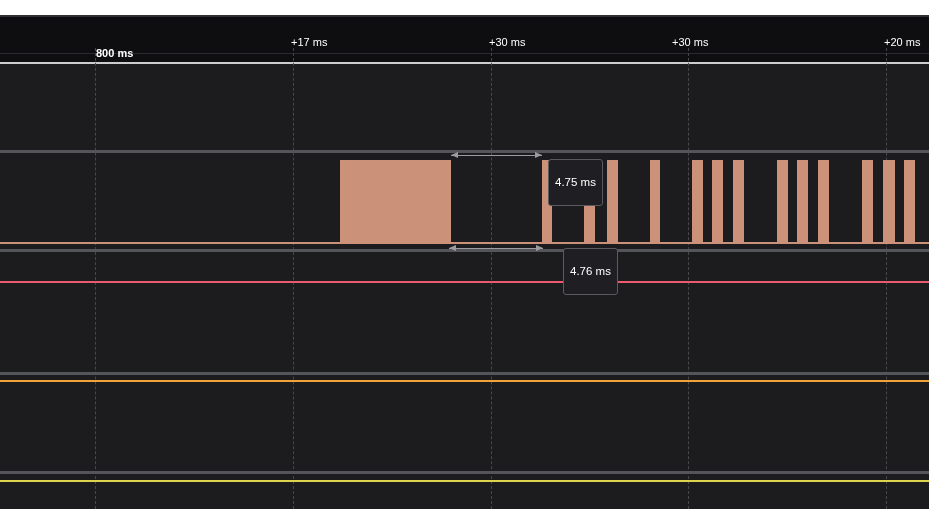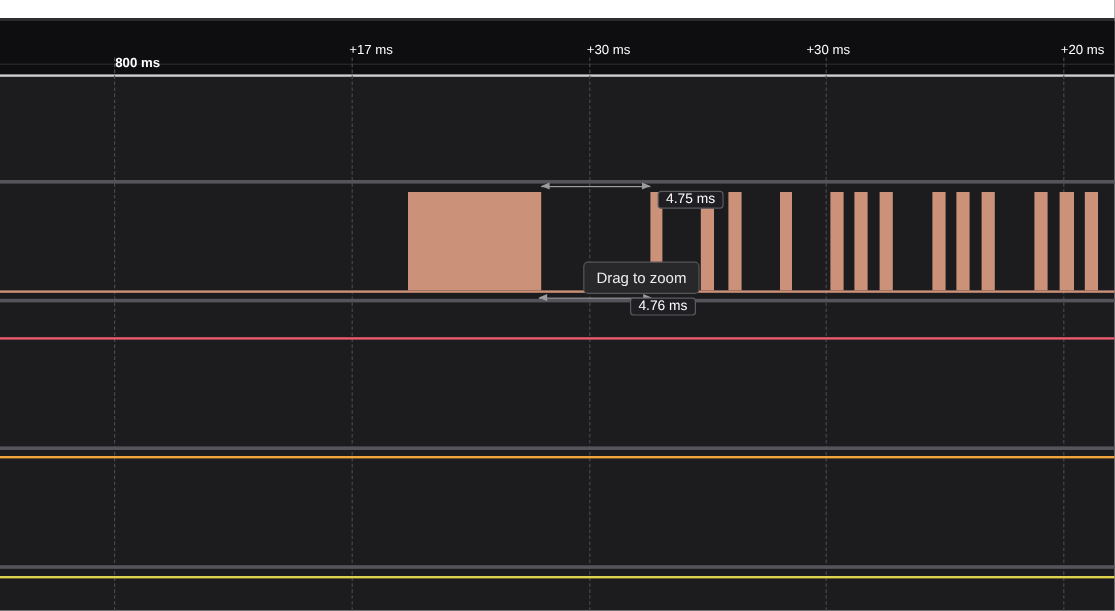--- a/index.html
+++ b/index.html
@@ -47,21 +47,21 @@
     border-top:3px solid transparent;border-bottom:3px solid transparent;
     border-right:7px solid #9c9c9f;
   }
   .measure-line::after{
     content:"";position:absolute;right:0;top:-3px;width:0;height:0;
     border-top:3px solid transparent;border-bottom:3px solid transparent;
     border-left:7px solid #9c9c9f;
   }
   .measure-label{
     position:absolute;background:#1f1f23;border:1px solid #5a5a5f;border-radius:3px;
-    color:#ffffff;font-size:11.5px;line-height:13px;padding:0 6px;white-space:nowrap;
+    color:#ffffff;font-size:11.5px;line-height:13px;padding:16px 6px;white-space:nowrap;
   }
   .tooltip{
     position:absolute;left:486px;top:218px;width:97px;height:27px;box-sizing:border-box;
     background:#28282b;border:1px solid #55555a;border-radius:4px;
     color:#ededed;font-size:12.5px;display:flex;align-items:center;justify-content:center;
     white-space:nowrap;
   }
 </style>
 </head>
 <body>
@@ -98,20 +98,19 @@
     <div class="activity-mark" style="left: 733px; width: 11px; top: 160px; height: 82px; background: rgb(203, 145, 121);"></div>
     <div class="activity-mark" style="left: 777px; width: 11px; top: 160px; height: 82px; background: rgb(203, 145, 121);"></div>
     <div class="activity-mark" style="left: 797px; width: 11px; top: 160px; height: 82px; background: rgb(203, 145, 121);"></div>
     <div class="activity-mark" style="left: 818px; width: 11px; top: 160px; height: 82px; background: rgb(203, 145, 121);"></div>
     <div class="activity-mark" style="left: 862px; width: 11px; top: 160px; height: 82px; background: rgb(203, 145, 121);"></div>
     <div class="activity-mark" style="left: 883px; width: 12px; top: 160px; height: 82px; background: rgb(203, 145, 121);"></div>
     <div class="activity-mark" style="left: 904px; width: 11px; top: 160px; height: 82px; background: rgb(203, 145, 121);"></div>
     <div class="measure-line" style="left: 451px; width: 91px; top: 155px;"></div>
     <div class="measure-label" style="left: 548px; top: 159px;">4.75 ms</div>
     <div class="measure-line" style="left: 449px; width: 94px; top: 248px;"></div>
-    <div class="measure-label" style="left: 525px; top: 248px;">4.76 ms</div>
+    <div class="measure-label" style="left: 563px; top: 248px;">4.76 ms</div>
     <div class="tick-label primary" style="left: 96px; top: 27px; margin-top: 21px;">800 ms</div>
     <div class="tick-label" style="left: 291px; top: 37px;">+17 ms</div>
     <div class="tick-label" style="left: 489px; top: 37px;">+30 ms</div>
     <div class="tick-label" style="left: 672px; top: 37px;">+30 ms</div>
     <div class="tick-label" style="left: 884px; top: 37px;">+20 ms</div>
-    <div class="tooltip">Drag to zoom</div>
   </div>
 
 </body></html>

